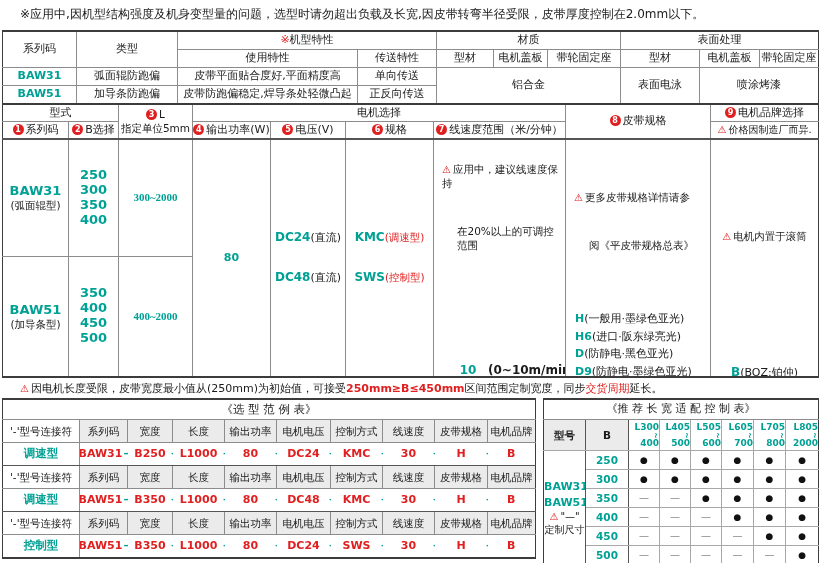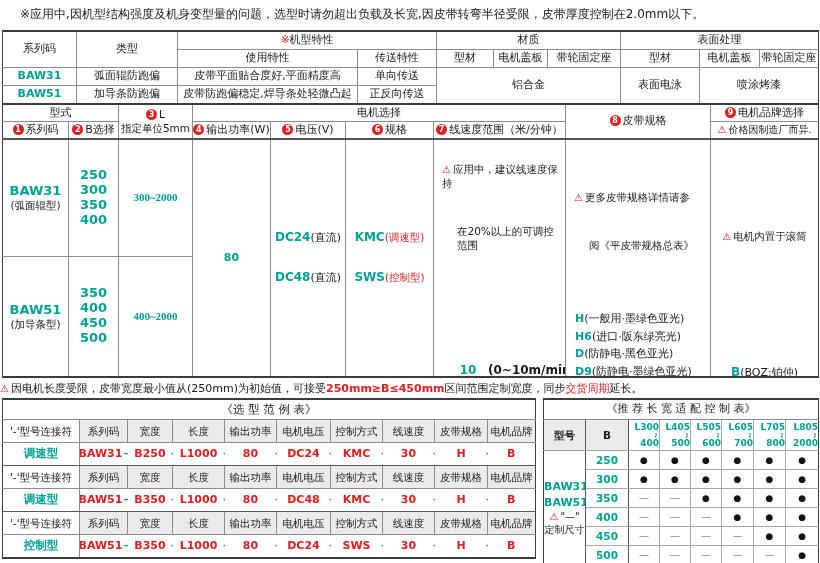--- a/index.html
+++ b/index.html
@@ -51,21 +51,21 @@
   .speed-item{height:28px;line-height:28px;font-size:12px;font-weight:bold;white-space:nowrap;}
   .sv{display:inline-block;width:20px;text-align:center;color:var(--teal);margin-right:10px;}
   .cellnote{position:absolute;bottom:6px;left:8px;right:4px;text-align:left;font-size:10.5px;line-height:1.35;}
   .cellnote .ind{padding-left:15px;margin-top:33px;}
   .belt-list{position:absolute;top:52px;left:9px;text-align:left;}
   .belt-item{height:17.5px;line-height:17.5px;font-size:11px;white-space:nowrap;}
   .bc{color:var(--teal);font-weight:bold;}
   .brand-line{position:absolute;top:108px;left:0;right:0;text-align:center;font-size:11px;}
   .brand-note{position:absolute;bottom:16px;left:0;right:0;text-align:center;font-size:10.5px;}
   
-  .note-mid{position:absolute;left:0;top:381px;font-size:11px;white-space:nowrap;}
+  .note-mid{position:absolute;left:20px;top:381px;font-size:11px;white-space:nowrap;}
   
   .t3{position:absolute;left:2px;top:398px;width:533px;
       border-top:2px solid var(--dark);border-bottom:2px solid var(--dark);}
   .t3 td{font-size:10.5px;}
   .t3 .title-row td{height:19px;border-bottom:1px solid var(--line);border-left:1px solid var(--dark);border-right:1px solid var(--dark);font-size:11.5px;}
   .t3 tr.h3 td{height:22px;background:var(--hdr);border:1px solid var(--line);}
   .t3 tr.h3 td.hc0{background:#fff;}
   .t3 tr.d3 td{height:22px;border-top:1px solid #555;border-bottom:1px solid #555;}
   .t3 tr.h3 td:first-child,.t3 tr.d3 td:first-child{border-left:1px solid var(--dark);}
   .t3 tr.h3 td:last-child,.t3 tr.d3 td:last-child{border-right:1px solid var(--dark);}

